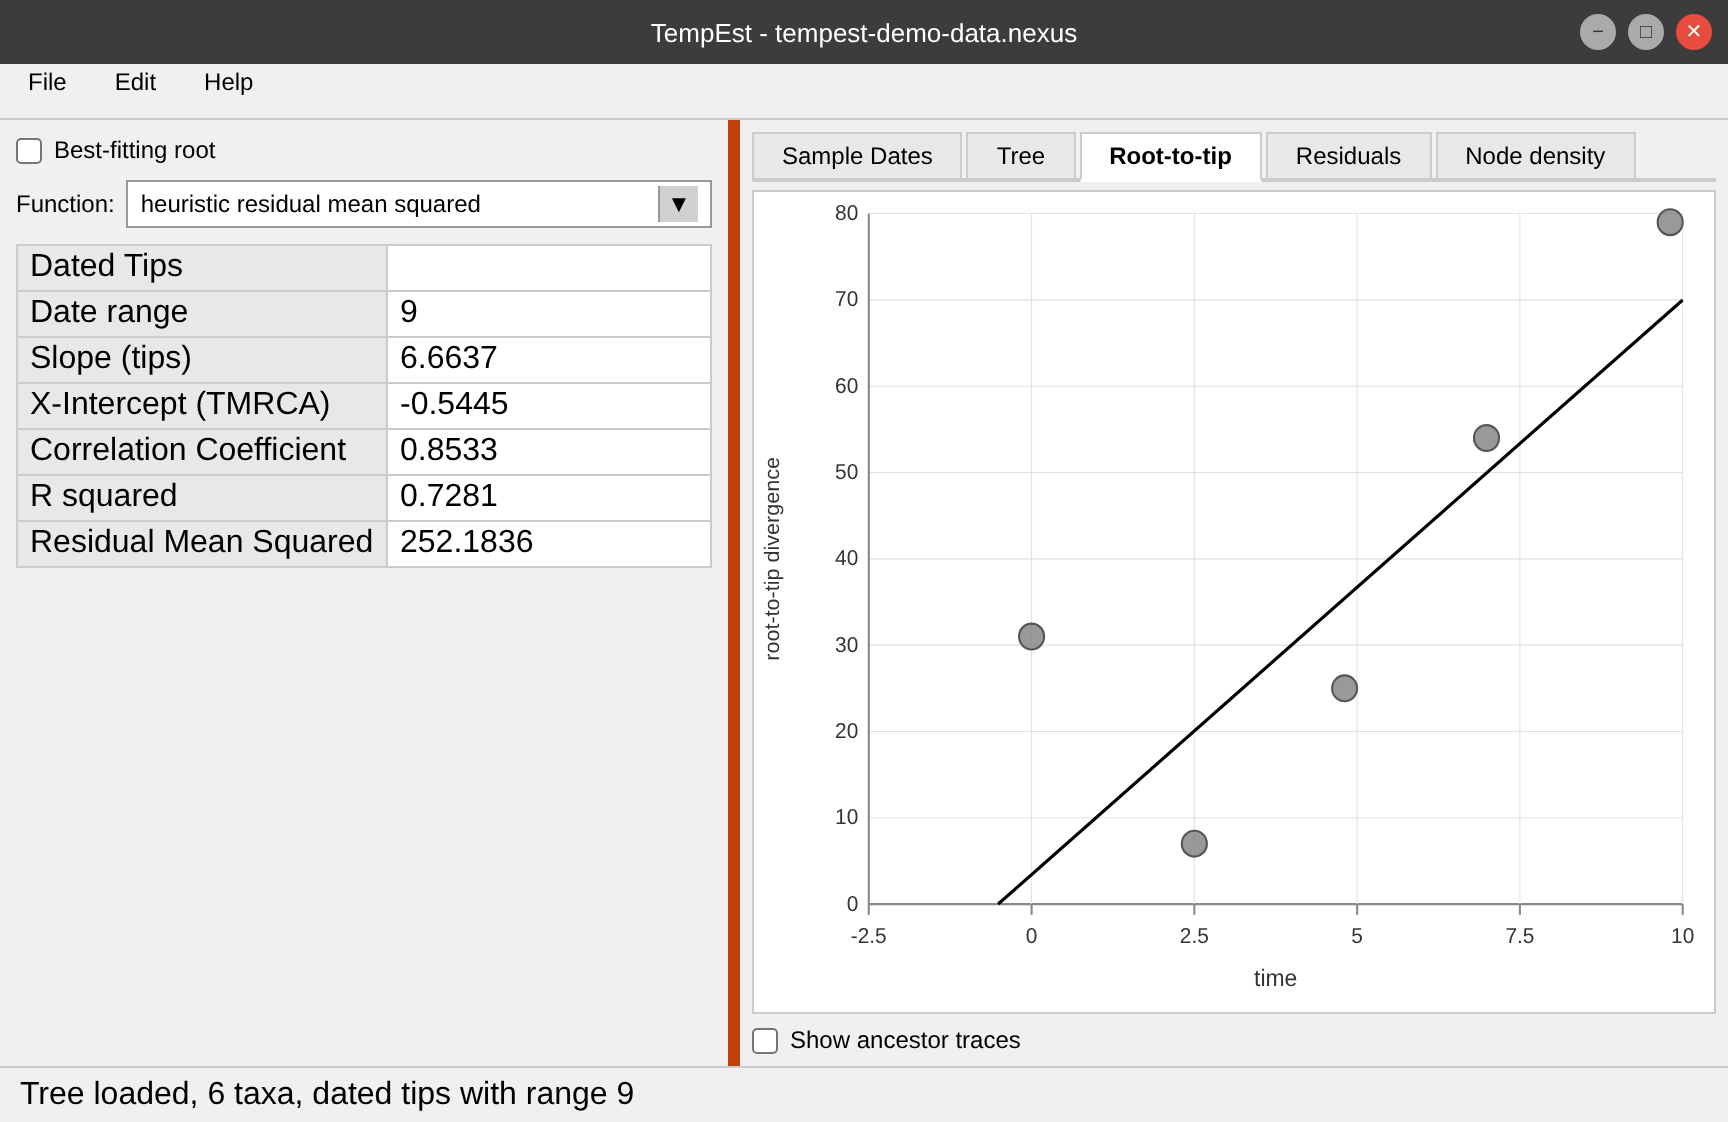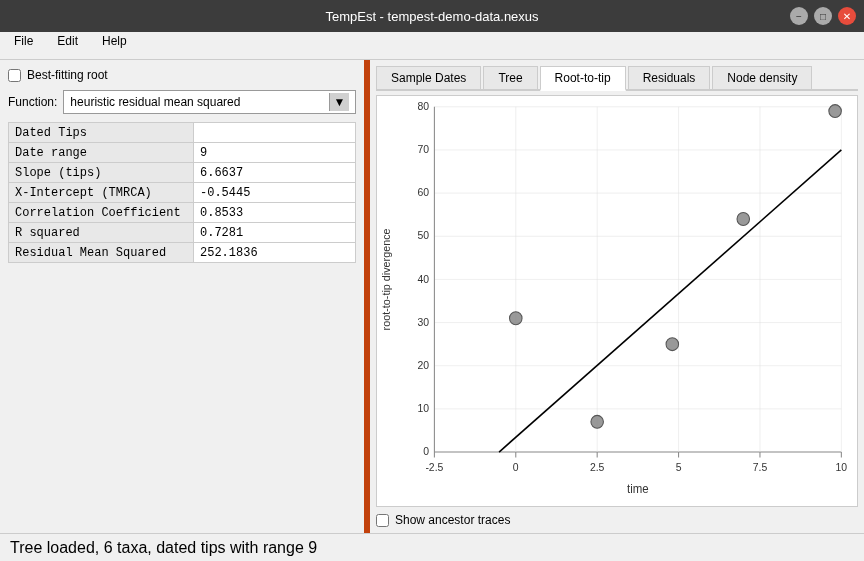--- a/index.html
+++ b/index.html
@@ -98,23 +98,22 @@
       border-left: 1px solid #999;
       width: 20px;
       height: 100%;
       display: flex;
       align-items: center;
       justify-content: center;
     }
     .stats-table {
       width: 100%;
       border-collapse: collapse;
-      font-size: 12px;
-      flex: 1;
-      font-family: Liberation Mono, monospace;
+      font-size: 16px;
+      flex: 1;
     }
     .stats-table td {
       border: 1px solid #ccc;
       padding: 2px 6px;
       height: 20px;
     }
     .stats-table td:first-child {
       background: #e8e8e8;
       width: 185px;
     }
@@ -139,21 +138,21 @@
       font-size: 12px;
       border: 1px solid #ccc;
       border-bottom: none;
       background: #e8e8e8;
       margin-right: 2px;
     }
     .tab.active {
       background: white;
       border-bottom: 2px solid white;
       margin-bottom: -2px;
-      font-weight: normal;
+      font-weight: bold;
     }
     .chart-area {
       flex: 1;
       background: white;
       border: 1px solid #ccc;
       position: relative;
       overflow: hidden;
     }
     .ancestor-traces-row {
       display: flex;

